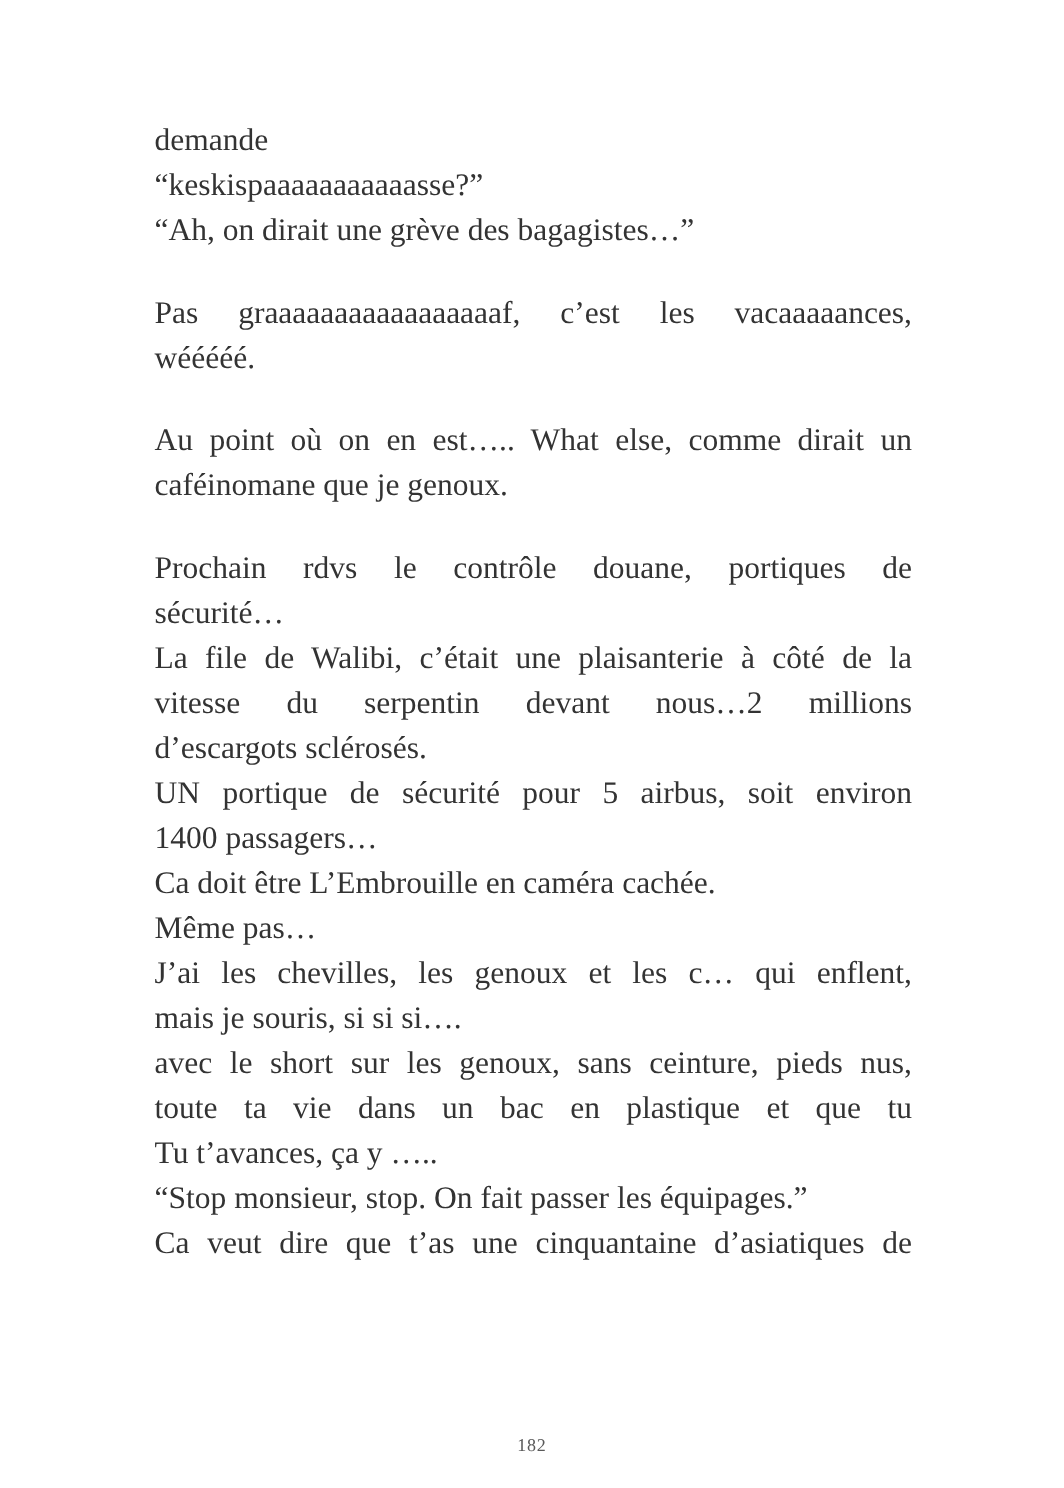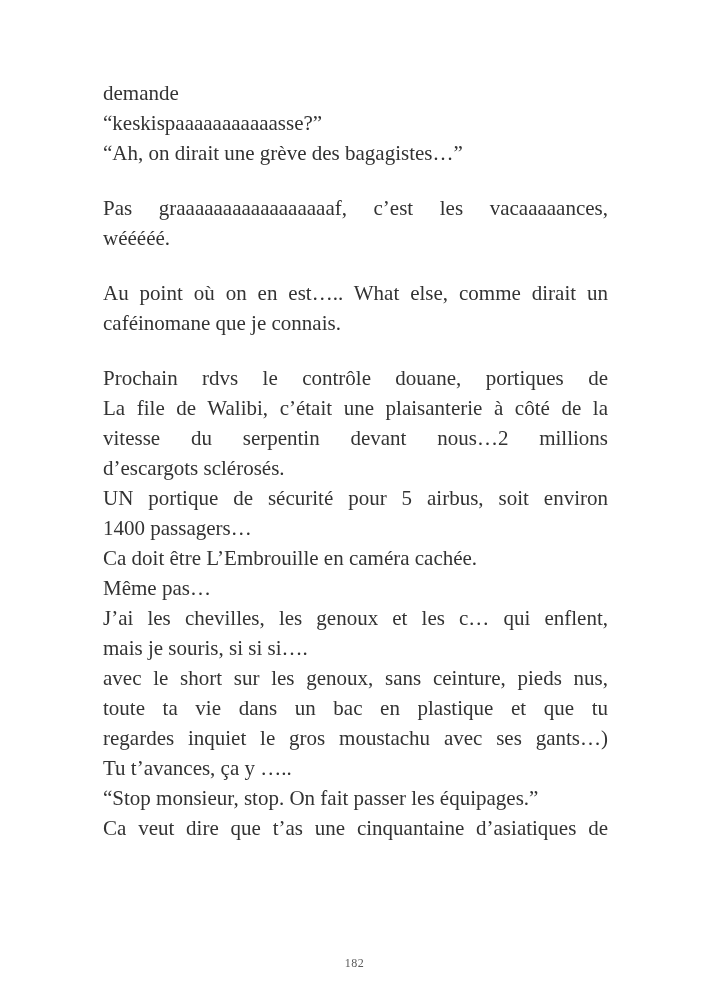--- a/index.html
+++ b/index.html
@@ -52,32 +52,32 @@
 <body>
 
 <div class="page">
   <div class="text-block">
       <div class="line left">demande</div>
       <div class="line left">“keskispaaaaaaaaaaasse?”</div>
       <div class="line left">“Ah, on dirait une grève des bagagistes…”</div>
       <div class="line justify gap">Pas graaaaaaaaaaaaaaaaaf, c’est les vacaaaaances,</div>
       <div class="line left">wééééé.</div>
       <div class="line justify gap">Au point où on en est….. What else, comme dirait un</div>
-      <div class="line left">caféinomane que je connais.</div>
+      <div class="line left">caféinomane que je genoux.</div>
       <div class="line justify gap">Prochain rdvs le contrôle douane, portiques de</div>
+      <div class="line left">sécurité…</div>
       <div class="line justify">La file de Walibi, c’était une plaisanterie à côté de la</div>
       <div class="line justify">vitesse du serpentin devant nous…2 millions</div>
       <div class="line left">d’escargots sclérosés.</div>
       <div class="line justify">UN portique de sécurité pour 5 airbus, soit environ</div>
       <div class="line left">1400 passagers…</div>
       <div class="line left">Ca doit être L’Embrouille en caméra cachée.</div>
       <div class="line left">Même pas…</div>
       <div class="line justify">J’ai les chevilles, les genoux et les c… qui enflent,</div>
       <div class="line left">mais je souris, si si si….</div>
       <div class="line justify">avec le short sur les genoux, sans ceinture, pieds nus,</div>
       <div class="line justify">toute ta vie dans un bac en plastique et que tu</div>
-      <div class="line justify">regardes inquiet le gros moustachu avec ses gants…)</div>
       <div class="line left">Tu t’avances, ça y …..</div>
       <div class="line left">“Stop monsieur, stop. On fait passer les équipages.”</div>
       <div class="line justify">Ca veut dire que t’as une cinquantaine d’asiatiques de</div>
     </div>
   <div class="page-number">182</div>
 </div>
 
 </body></html>

